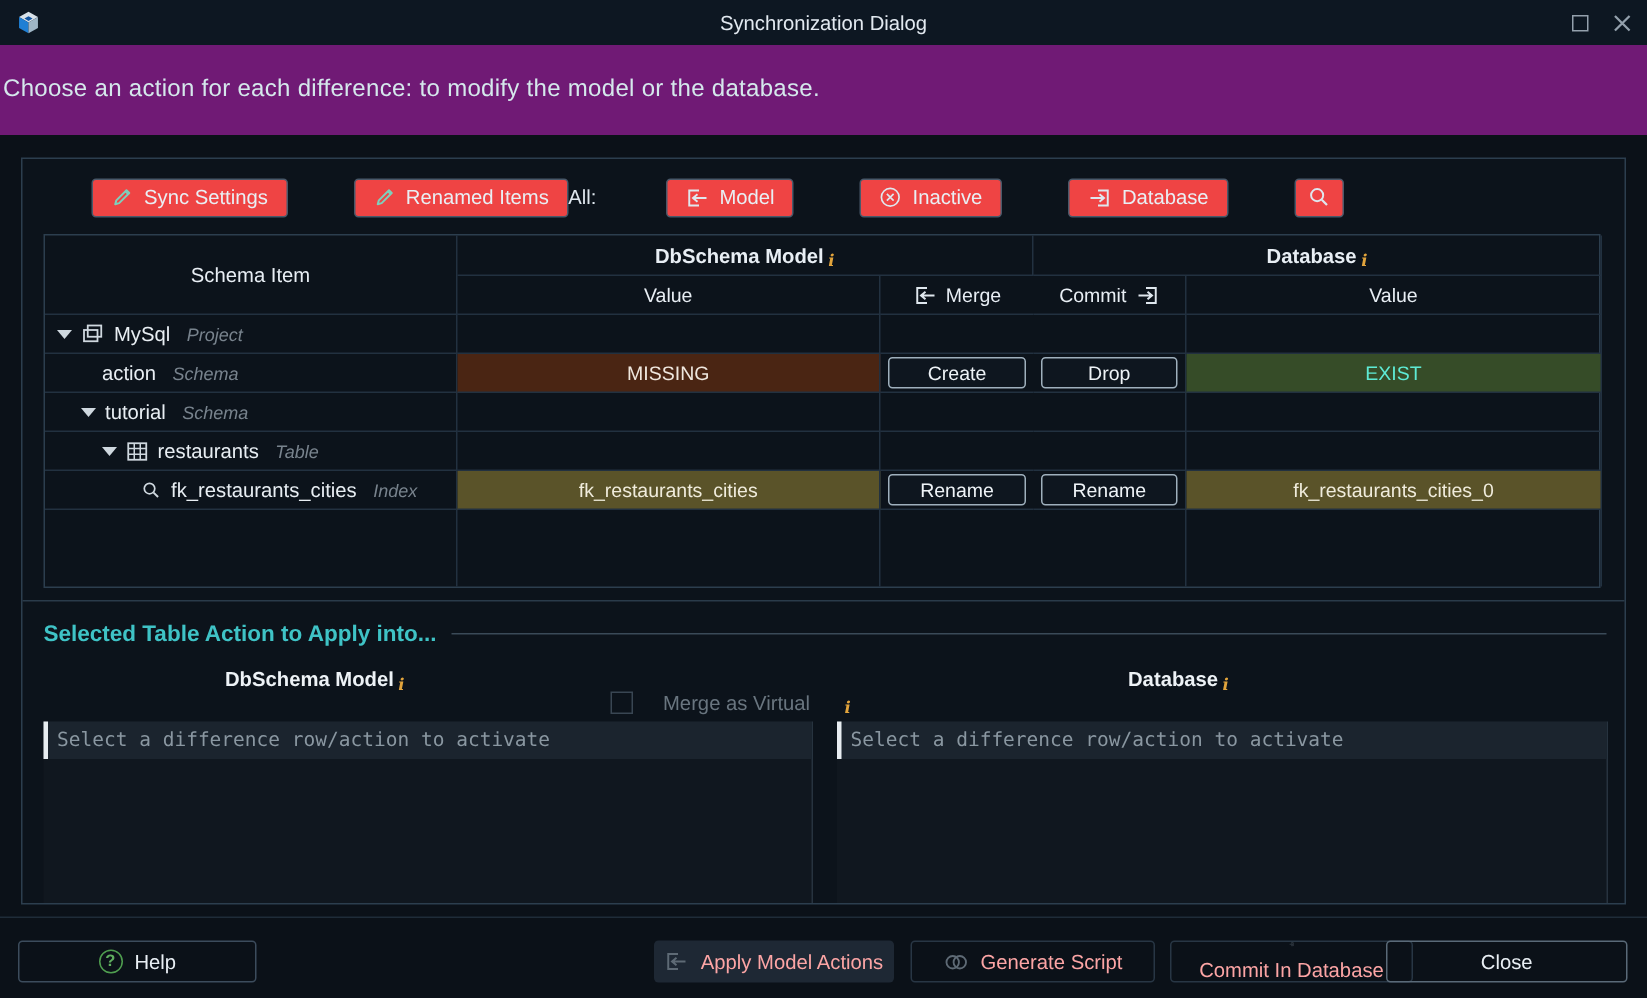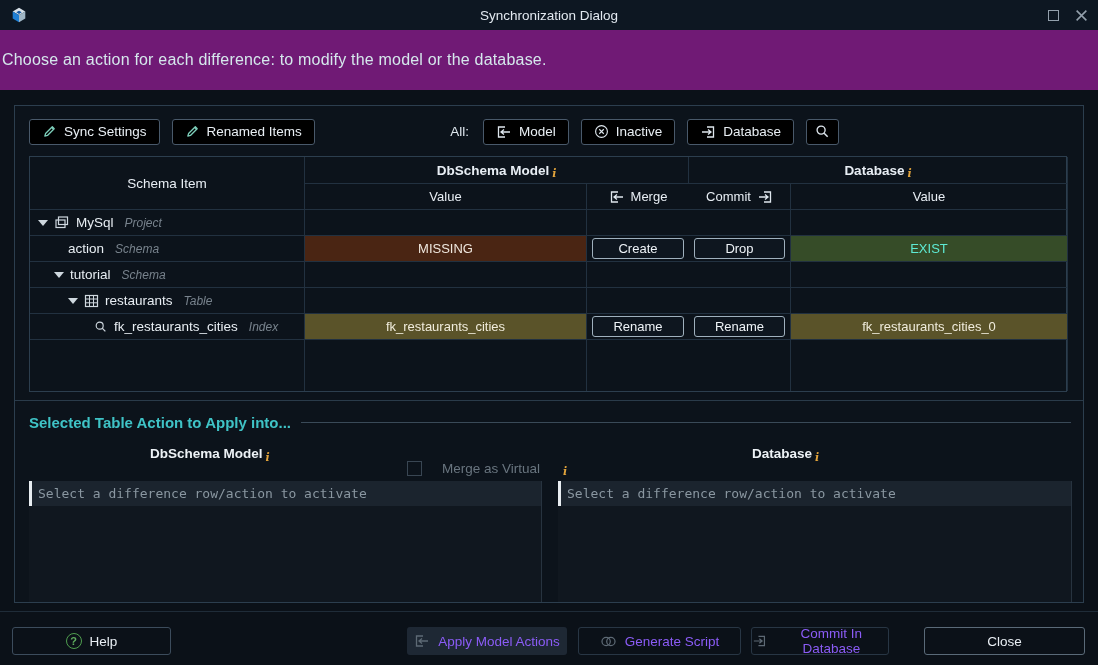--- a/index.html
+++ b/index.html
@@ -36,22 +36,22 @@
     position:absolute; left:14px; top:105px; width:1070px; height:498px;
     background:#0c131b; border:1px solid #2c3e4e;
   }
   
   .toolbar {
     display:flex; align-items:center; padding:11px 14px 0 14px; height:40px;
   }
   .btn {
     display:inline-flex; align-items:center; gap:7px;
     height:26px; padding:0 12px;
-    background:#000000; border:1px solid #49596a; border-radius:3px;
-    color:#e9eff4; font-size:13.5px; cursor:pointer; white-space:nowrap;
+    background:#ef4444; border:1px solid #49596a; border-radius:3px;
+    color:#e9eff4; font-size:13.5px; cursor:pointer; white-space:nowrap;margin-left:32px;
   }
   .btn svg { flex:0 0 auto; }
   .toolbar .left-group { display:flex; gap:12px; }
   .toolbar .right-group { display:flex; gap:12px; align-items:center; margin-left:auto; margin-right:230px; }
   .all-label { font-size:13.5px; color:#dfe7ee; margin-right:2px; }
   .icon-btn { padding:0 8px; }
   
   .synctable {
     position:absolute; left:14px; top:50px; width:1038px;
     display:grid;
@@ -114,26 +114,26 @@
   }
   
   .footer-sep { position:absolute; left:0; top:611px; width:100%; border-top:1px solid #1f2c38; }
   .footer { position:absolute; left:0; top:627px; width:100%; height:28px; }
   .fbtn {
     position:absolute; height:28px; border-radius:3px;
     display:flex; align-items:center; justify-content:center; gap:8px;
     font-size:13.5px; cursor:pointer;
     background:transparent; border:1px solid #3c4c5c; color:#e9eff4;
   }
-  .fbtn.disabled { color:#8b5cf6; border-color:#283644; cursor:default; }
+  .fbtn.disabled { color:#fca5a5; border-color:#283644; cursor:default;margin-left:29px; }
   .fbtn.filled { background:#1e2834; border:none; }
   .help-btn { left:12px; width:159px; }
   .apply-btn { left:407px; width:160px; }
   .script-btn { left:578px; width:163px; }
-  .commitdb-btn { left:751px; width:138px; }
+  .commitdb-btn { left:751px; width:162px;flex-direction:column; }
   .close-btn { left:924px; width:161px; border-color:#5a6a78; }
   .help-q {
     width:16px; height:16px; border:1.4px solid #4f9e4f; border-radius:50%;
     color:#5fae5f; font-size:11px; font-weight:bold;
     display:flex; align-items:center; justify-content:center;
   }
 </style>
 </head>
 <body>
 

